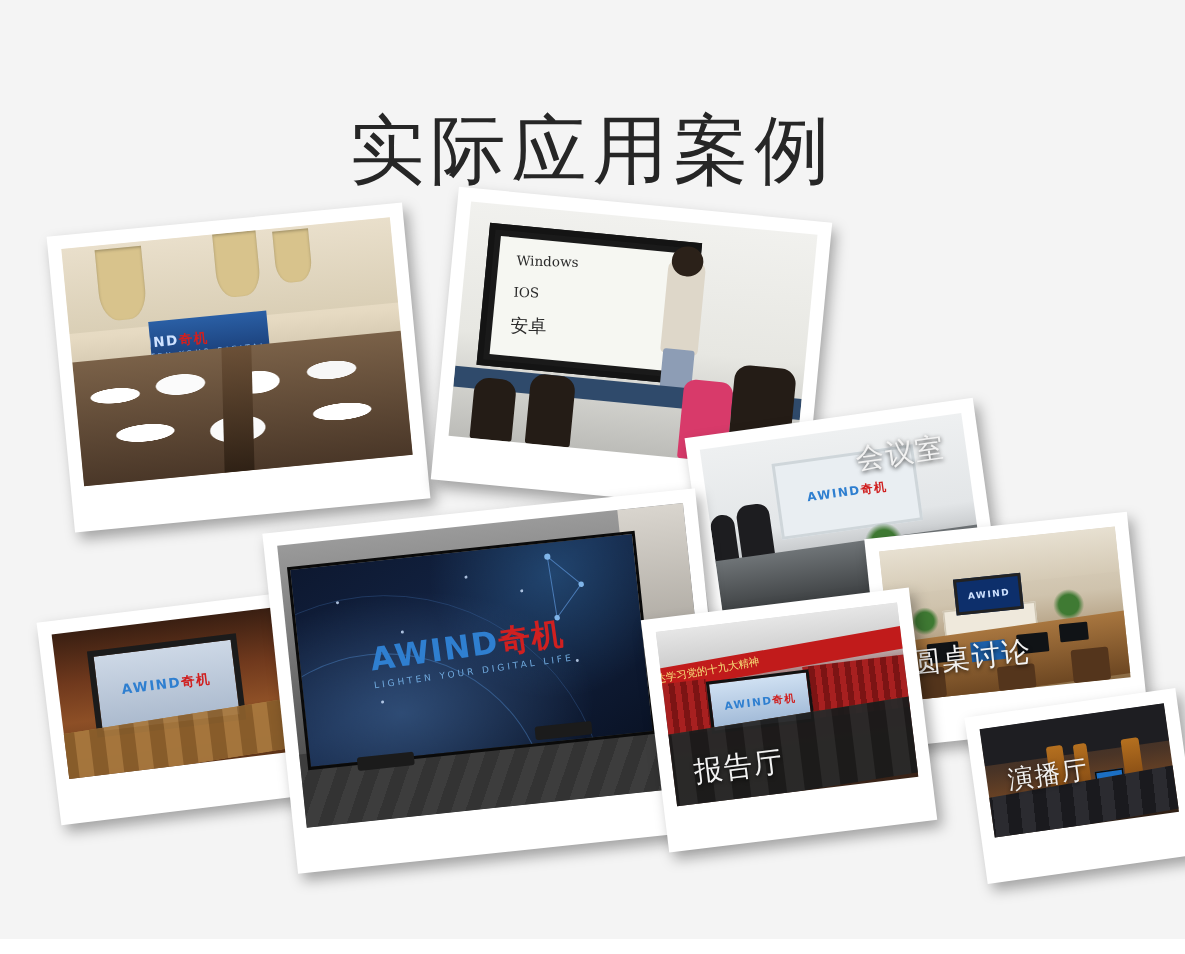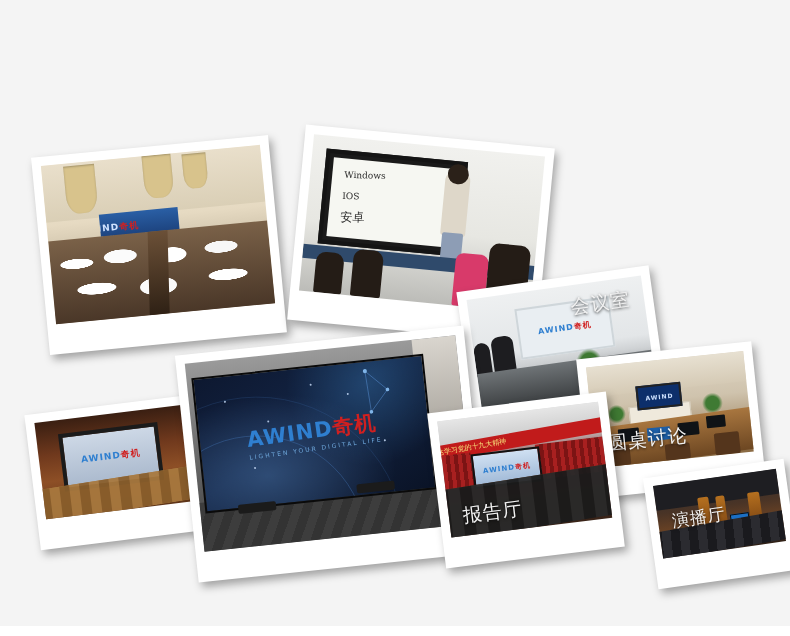--- a/index.html
+++ b/index.html
@@ -169,20 +169,21 @@
   .p-stud .seats{position:absolute;left:-6%;right:-6%;bottom:0;height:40%;
       background:repeating-linear-gradient(92deg,#1a1a1e 0 9px,#2b2b30 9px 18px);transform:skewY(-2deg);}
 
   .bottom-strip{position:absolute;left:0;right:0;bottom:0;height:10px;background:#ffffff;}
 </style>
 </head>
 <body>
 
 <div id="stage">
 
+  <h1 class="page-title">实际应用案例</h1>
 
   <div class="collage">
 
     <div class="polaroid p-hotel" style="left:40px;top:28px;width:238px;height:198px;transform:rotate(-5.5deg);">
       <div class="photo">
         <div class="ceil"></div>
         <div class="chand" style="left:10%;top:2%;width:14%;height:30%;"></div>
         <div class="chand" style="left:46%;top:0%;width:13%;height:27%;"></div>
         <div class="chand" style="left:64%;top:1%;width:11%;height:22%;"></div>
         <div class="bluewall screen" style="left:24%;top:34%;width:36%;height:22%;">

